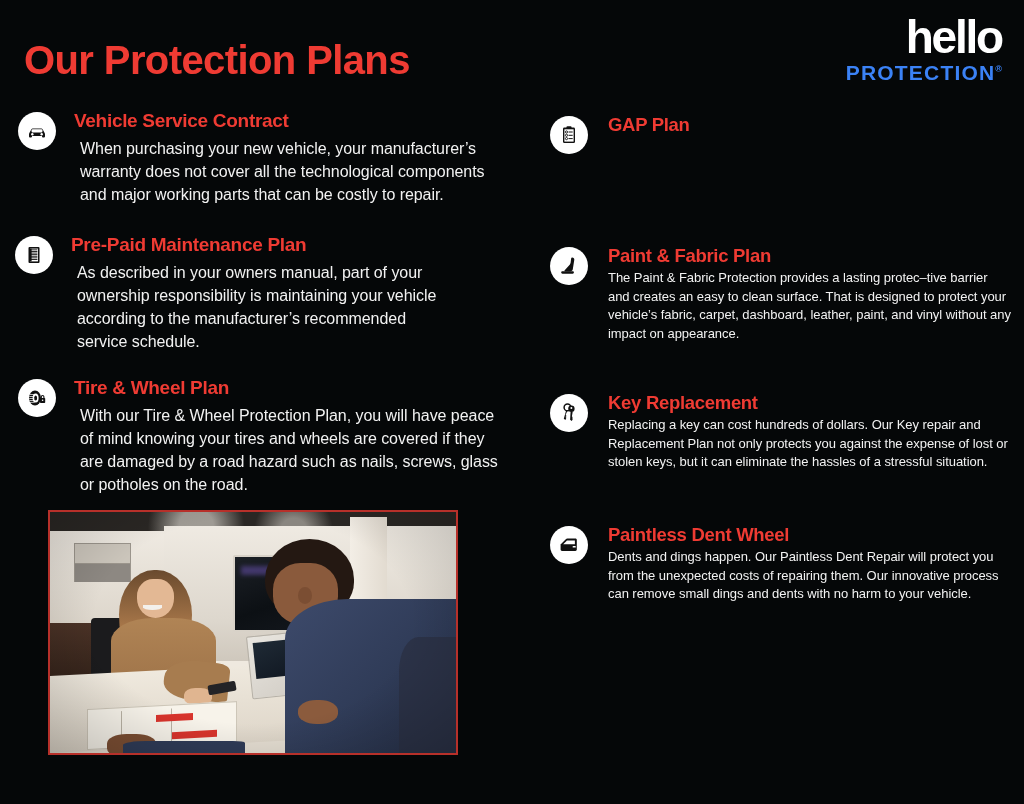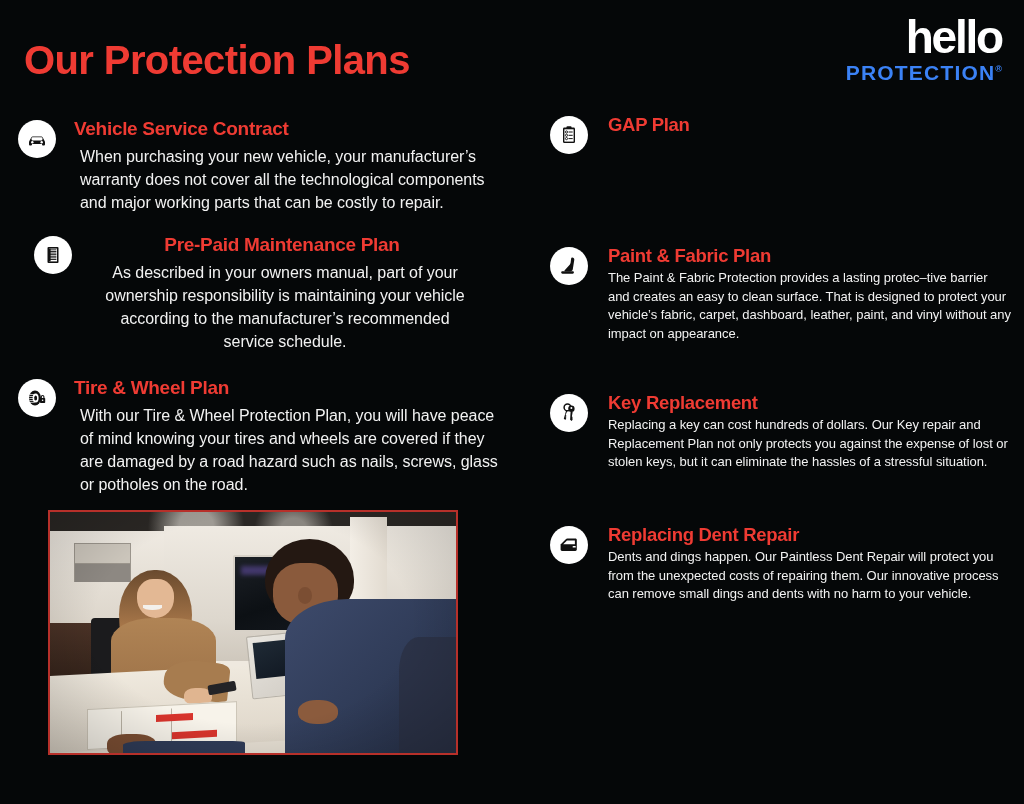--- a/index.html
+++ b/index.html
@@ -94,22 +94,22 @@
   }
   .plan-desc {
     color: #f2f2f2;
     font-size: 16px;
     line-height: 1.45;
     letter-spacing: -0.05px;
     padding-left: 6px;
   }
 
   
-  .p-vsc  { left: 18px;  top: 110px; width: 490px; margin-top: 8px; }
-  .p-ppm  { left: 34px;  top: 234px; width: 440px; text-align: center; }
+  .p-vsc  { left: 18px;  top: 110px; width: 490px; }
+  .p-ppm  { left: 15px;  top: 234px; width: 440px; }
   .p-tire { left: 18px;  top: 377px; width: 490px; }
 
   
   .p-gap   { left: 550px; top: 114px; width: 462px; }
   .p-paint { left: 550px; top: 245px; width: 462px; }
   .p-key   { left: 550px; top: 392px; width: 462px; }
   .p-dent  { left: 550px; top: 524px; width: 462px; }
 
   .p-gap .plan-title,
   .p-paint .plan-title,
@@ -433,21 +433,21 @@
 
   <div class="plan p-dent">
     <div class="plan-icon">
       <svg width="26" height="26" viewBox="0 0 26 26" aria-hidden="true">
         <path d="M4.6 12.6L9.8 7.3c.4-.4 1-.7 1.6-.7h8c.8 0 1.4.6 1.4 1.4v9.6c0 .8-.6 1.4-1.4 1.4H6c-.8 0-1.4-.6-1.4-1.4z" fill="#111"></path>
         <path d="M7.2 12.3l3.3-3.3c.3-.3.6-.4 1-.4h7.4v3.7z" fill="#fff"></path>
         <rect x="16.6" y="14.1" width="3.2" height="1.5" rx="0.7" fill="#fff"></rect>
       </svg>
     </div>
     <div class="plan-body">
-      <div class="plan-title">Replacing Dent Repair</div>
+      <div class="plan-title">Paintless Dent Wheel</div>
       <div class="plan-desc">Dents and dings happen. Our Paintless Dent Repair will protect you from the unexpected costs of repairing them. Our innovative process can remove small dings and dents with no harm to your vehicle.</div>
     </div>
   </div>
 
   <div class="photo-frame">
     <div class="photo">
       <div class="ph-backleft"></div>
       <div class="ph-frames"></div>
       <div class="ph-plant"></div>
       <div class="ph-partition"></div>

